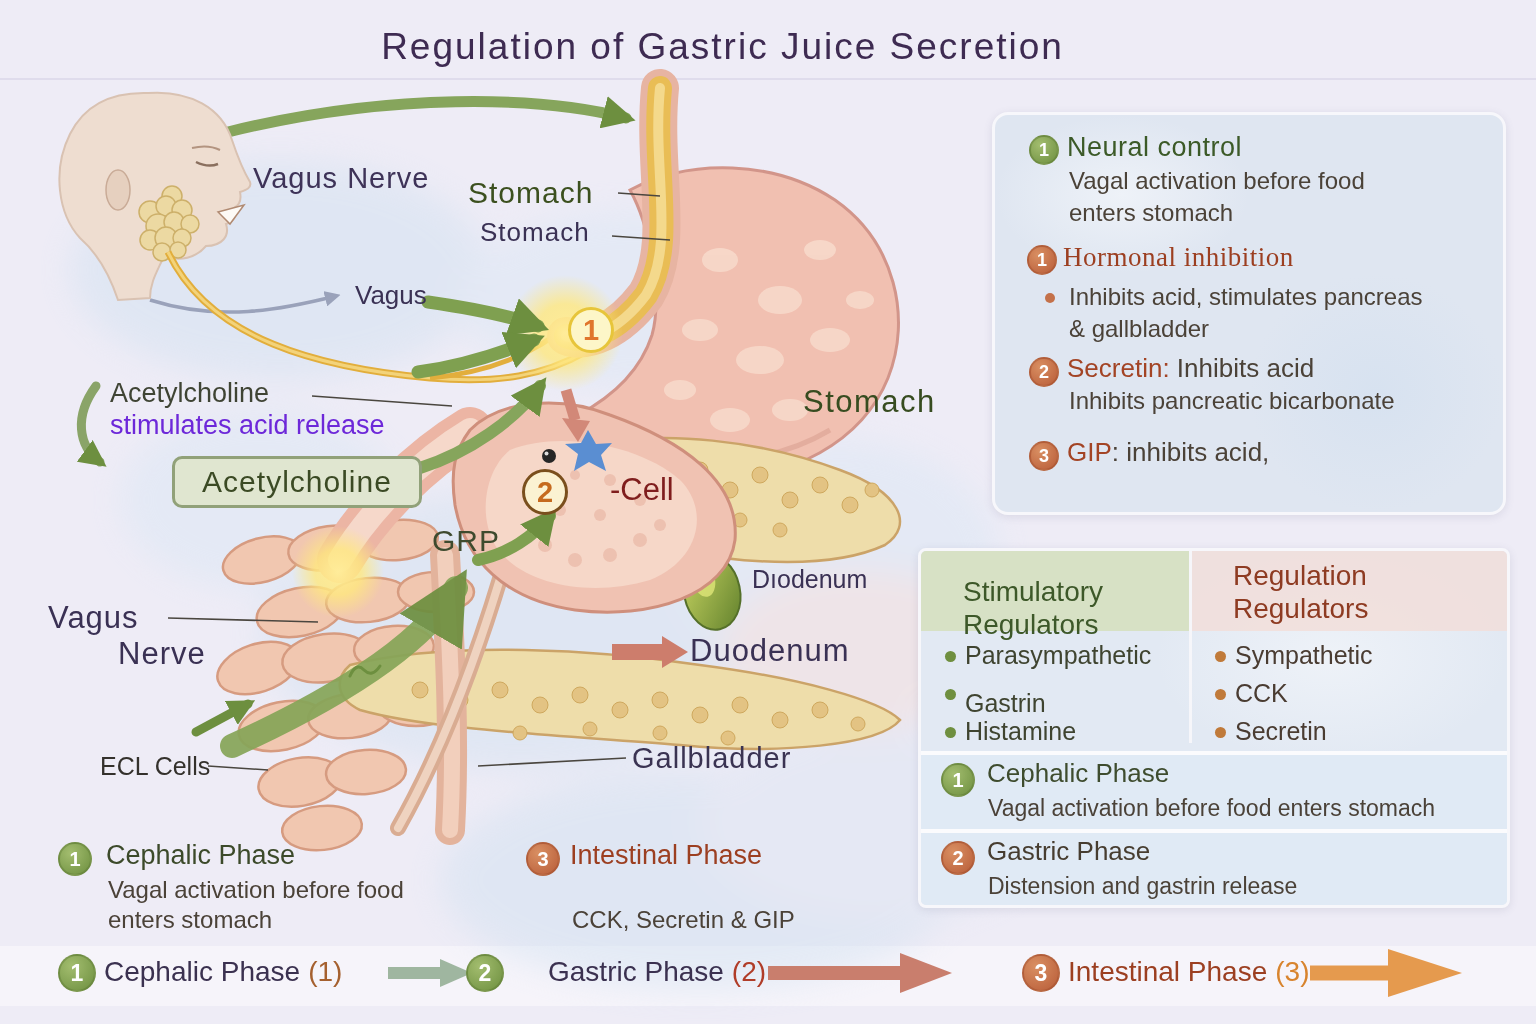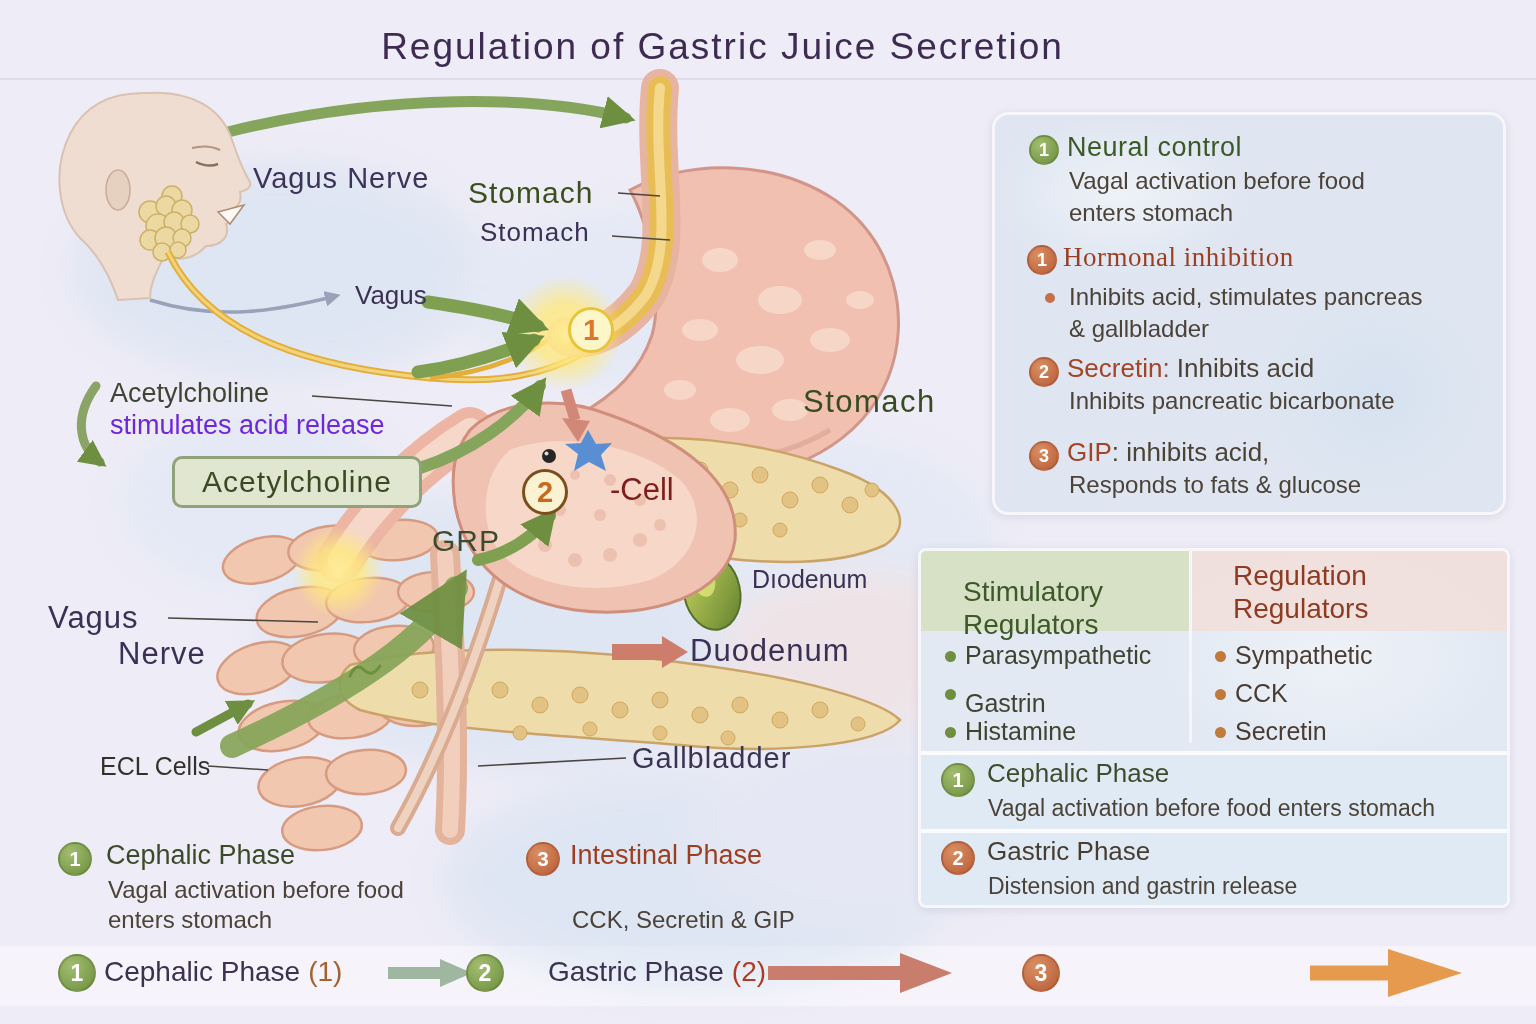--- a/index.html
+++ b/index.html
@@ -306,21 +306,20 @@
       </div>
     <div class="lbl" style="left:72px;top:239px;font-size:26px;color:#4b4238;">
       <span class="em-red">Secretin:</span><span> Inhibits acid</span></div>
     <div class="lbl" style="left:74px;top:272px;font-size:24px;color:#4b4238;">Inhibits pancreatic bicarbonate</div>
 
     <div class="badge bg-orange" style="left:34px;top:326px;width:30px;height:30px;font-size:18px;">
       <span>3</span>
       </div>
     <div class="lbl" style="left:72px;top:323px;font-size:26px;color:#4b4238;">
       <span class="em-red">GIP</span><span>: inhibits acid,</span></div>
-    <div class="lbl" style="left:74px;top:356px;font-size:24px;color:#4b4238;">Responds to fats &amp; glucose</div>
   </div>
 
   <div class="panel" style="left:918px;top:548px;width:592px;height:360px;border-radius:8px;
               background:radial-gradient(closest-side at 70% 30%, #eef2f8, rgba(238,242,248,0)), #e2e9f3;overflow:hidden;">
     <div style="position:absolute;left:0;top:0;width:270px;height:80px;background:rgba(213,223,188,0.85);"></div>
     <div style="position:absolute;left:270px;top:0;width:322px;height:80px;background:rgba(243,221,216,0.8);"></div>
     <div class="lbl" style="left:42px;top:8px;font-size:28px;line-height:33px;color:#3d5829;margin-top:16px;">
       <span>Stimulatory</span><br><span>Regulators</span></div>
     <div class="lbl" style="left:312px;top:8px;font-size:28px;line-height:33px;color:#8e3b22;">
       <span>Regulation</span><br><span>Regulators</span></div>
@@ -377,14 +376,16 @@
 
   <div class="badge bg-green" style="left:466px;top:954px;width:38px;height:38px;font-size:23px;">
       <span>2</span>
     </div>
   <div class="lbl z3" style="left:512px;top:956px;font-size:28px;color:#3b3150;margin-left:36px;">
     <span>Gastric Phase</span><span style="color:#b03c28;margin-left:8px;">(2)</span></div>
 
   <div class="badge bg-orange" style="left:1022px;top:954px;width:38px;height:38px;font-size:23px;">
       <span>3</span>
     </div>
+  <div class="lbl z3" style="left:1068px;top:956px;font-size:28px;color:#9c3f21;">
+    <span>Intestinal Phase</span><span style="color:#d8842e;margin-left:8px;">(3)</span></div>
 
 </div>
 
 </body></html>

